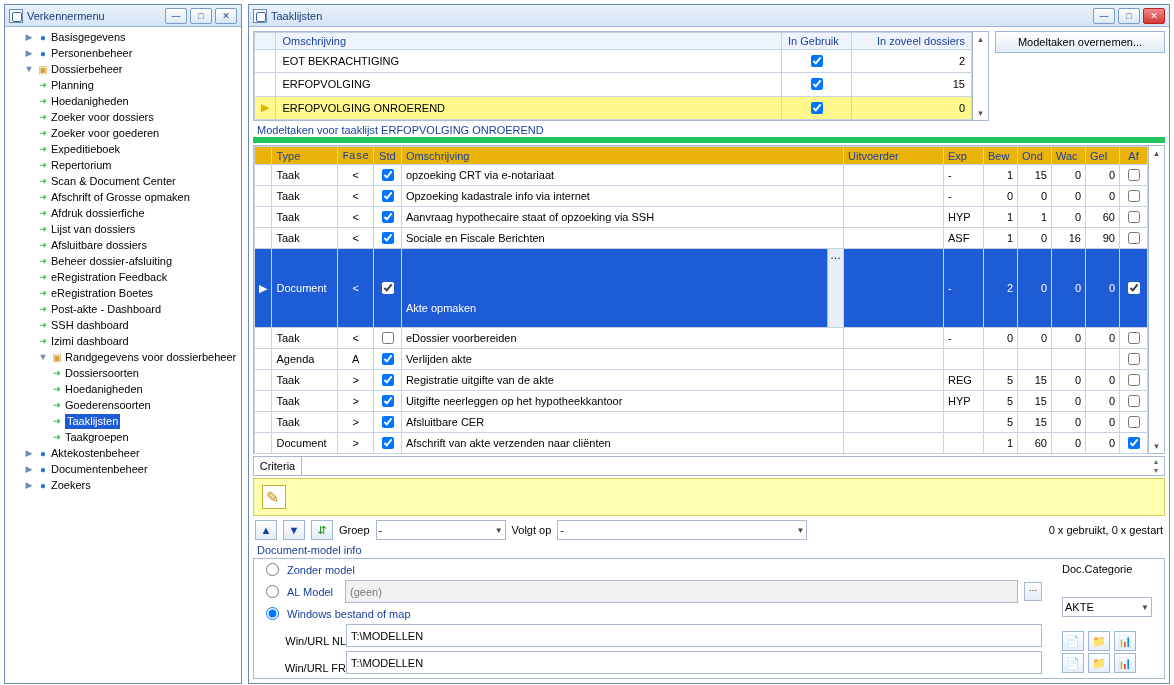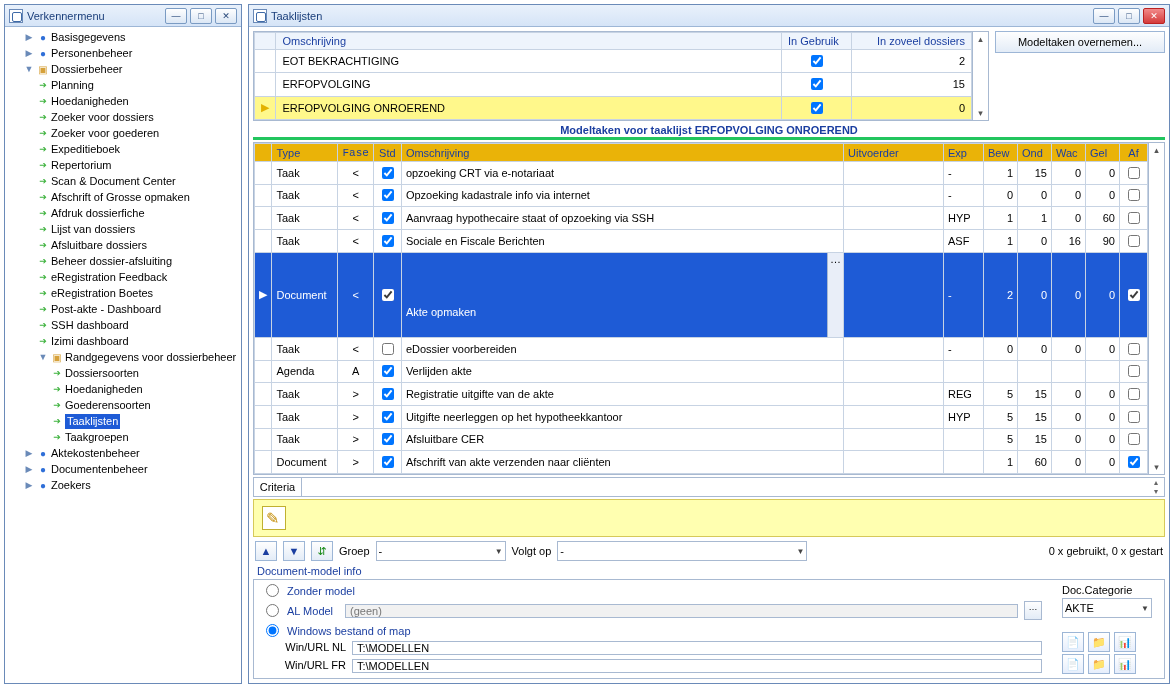--- a/index.html
+++ b/index.html
@@ -28,21 +28,21 @@
   .top-table-wrap { flex:1; border:1px solid #a8b9d1; height:90px; display:flex; position:relative; }
   .top-table { flex:1; border-collapse:collapse; width:100%; }
   .top-table th, .top-table td { border:1px solid #c7d3e3; padding:2px 6px; text-align:left; }
   .top-table th { color:#1a3ea0; font-weight:normal; background:#eef4fc; }
   .top-table td.num, .top-table th.num { text-align:right; }
   .top-table tr.sel td { background:#fff88b; }
   .top-table td.ck { text-align:center; }
   .rightnav { width:16px; border-left:1px solid #a8b9d1; display:flex; flex-direction:column; align-items:center; justify-content:space-between; padding:2px 0;}
   .rightnav span{ font-size:9px; color:#555; cursor:pointer;}
   .takeover-btn { height:22px; width:170px; border:1px solid #9db6d6; background:linear-gradient(#fefefe,#e3ecf7); cursor:pointer; padding:0 8px; text-align:center;}
-  .section-title { color:#1a3ea0; border-bottom:3px solid #22c55e; padding:1px 4px; font-weight:bold;text-align:center; }
+  .section-title { color:#1a3ea0; border-bottom:6px solid #22c55e; padding:1px 4px; font-weight:normal; }
   .mid-table-wrap { flex:1; border:1px solid #a8b9d1; min-height:200px; display:flex; }
   .mid-table { flex:1; border-collapse:collapse; width:100%; }
   .mid-table th, .mid-table td { border:1px solid #c7d3e3; padding:1px 4px; text-align:left; height:18px;}
   .mid-table th { color:#1a3ea0; font-weight:normal; background:#eab308; white-space:nowrap;}
   .mid-table td.num { text-align:right; }
   .mid-table td.ck, .mid-table th.ck { text-align:center; width:26px;}
   .mid-table tr.sel td { background:#1e5bd6; color:#fff; }
   .mid-table tr.sel td .chk{accent-color:#fff;}
   .rowmark { width:14px; text-align:center; color:#e3b100;}
   .criteria-row { display:flex; align-items:stretch; border:1px solid #a8b9d1; }
@@ -57,22 +57,22 @@
   .iconbtn { width:22px; height:20px; border:1px solid #9db6d6; background:linear-gradient(#fefefe,#e3ecf7); display:flex; align-items:center; justify-content:center; cursor:pointer; font-size:11px;}
   .lblinline { color:#000; }
   .combo { height:20px; border:1px solid #a8b9d1; background:#fff; display:flex; align-items:center; padding:0 2px; cursor:pointer;}
   .combo .val{flex:1;} .combo .arr{font-size:8px;color:#444;}
   .statusright { margin-left:auto; color:#000; }
   .group-title { color:#1a3ea0; padding:0 4px;}
   .docinfo { border:1px solid #a8b9d1; padding:4px 12px; display:flex; flex-direction:column; gap:3px;}
   .radio-row { display:flex; align-items:center; gap:6px;}
   .radio-row input[type=radio]{margin:0 2px 0 0;}
   .radio-row .lbl { color:#1a3ea0; }
-  .two-col { display:flex; align-items:flex-start; gap:6px;}
-  .textinput { flex:1; height:14px; border:1px solid #a8b9d1; padding:0 4px; background:#fff; display:flex; align-items:center;}
+  .two-col { display:flex; align-items:flex-end; }
+  .textinput { flex:1; height:23px; border:1px solid #a8b9d1; padding:0 4px; background:#fff; display:flex; align-items:center;}
   .textinput.ro { background:#f1f1f1; color:#777; }
   .btnmini { width:18px; height:19px; border:1px solid #a8b9d1; background:linear-gradient(#fefefe,#e3ecf7); font-size:9px; text-align:center; cursor:pointer;}
   .rightcol { display:flex; flex-direction:column; gap:2px; }
   .rightcol .cap{color:#000;}
   .iconrow { display:flex; gap:4px;}
   .sqicon { width:22px; height:20px; border:1px solid #9db6d6; background:linear-gradient(#fff,#e6eefc); display:flex; align-items:center; justify-content:center; cursor:pointer;}
   .chk { width:12px; height:12px; }
   .ellipsis-btn { width:16px; text-align:center; background:#e9eef8; border-left:1px solid #a8b9d1; cursor:pointer; color:#000;}
 </style>
 </head>
@@ -514,21 +514,21 @@
           </div>
           <div class="two-col">
             <span style="width:80px;text-align:right;">Win/URL FR</span>
             <div class="textinput">
                 <span>T:\MODELLEN</span>
               </div>
           </div>
         </div>
         <div class="rightcol">
           <span class="cap">Doc.Categorie</span>
-          <div class="combo" style="width:90px;">
+          <div class="combo" style="width:90px;margin-top:20px;">
               <span class="val">AKTE</span>
               <span class="arr">▼</span>
             </div>
           <div style="height:10px;"></div>
           <div class="iconrow">
             <div class="sqicon">📄</div>
             <div class="sqicon">📁</div>
             <div class="sqicon">📊</div>
           </div>
           <div class="iconrow">

